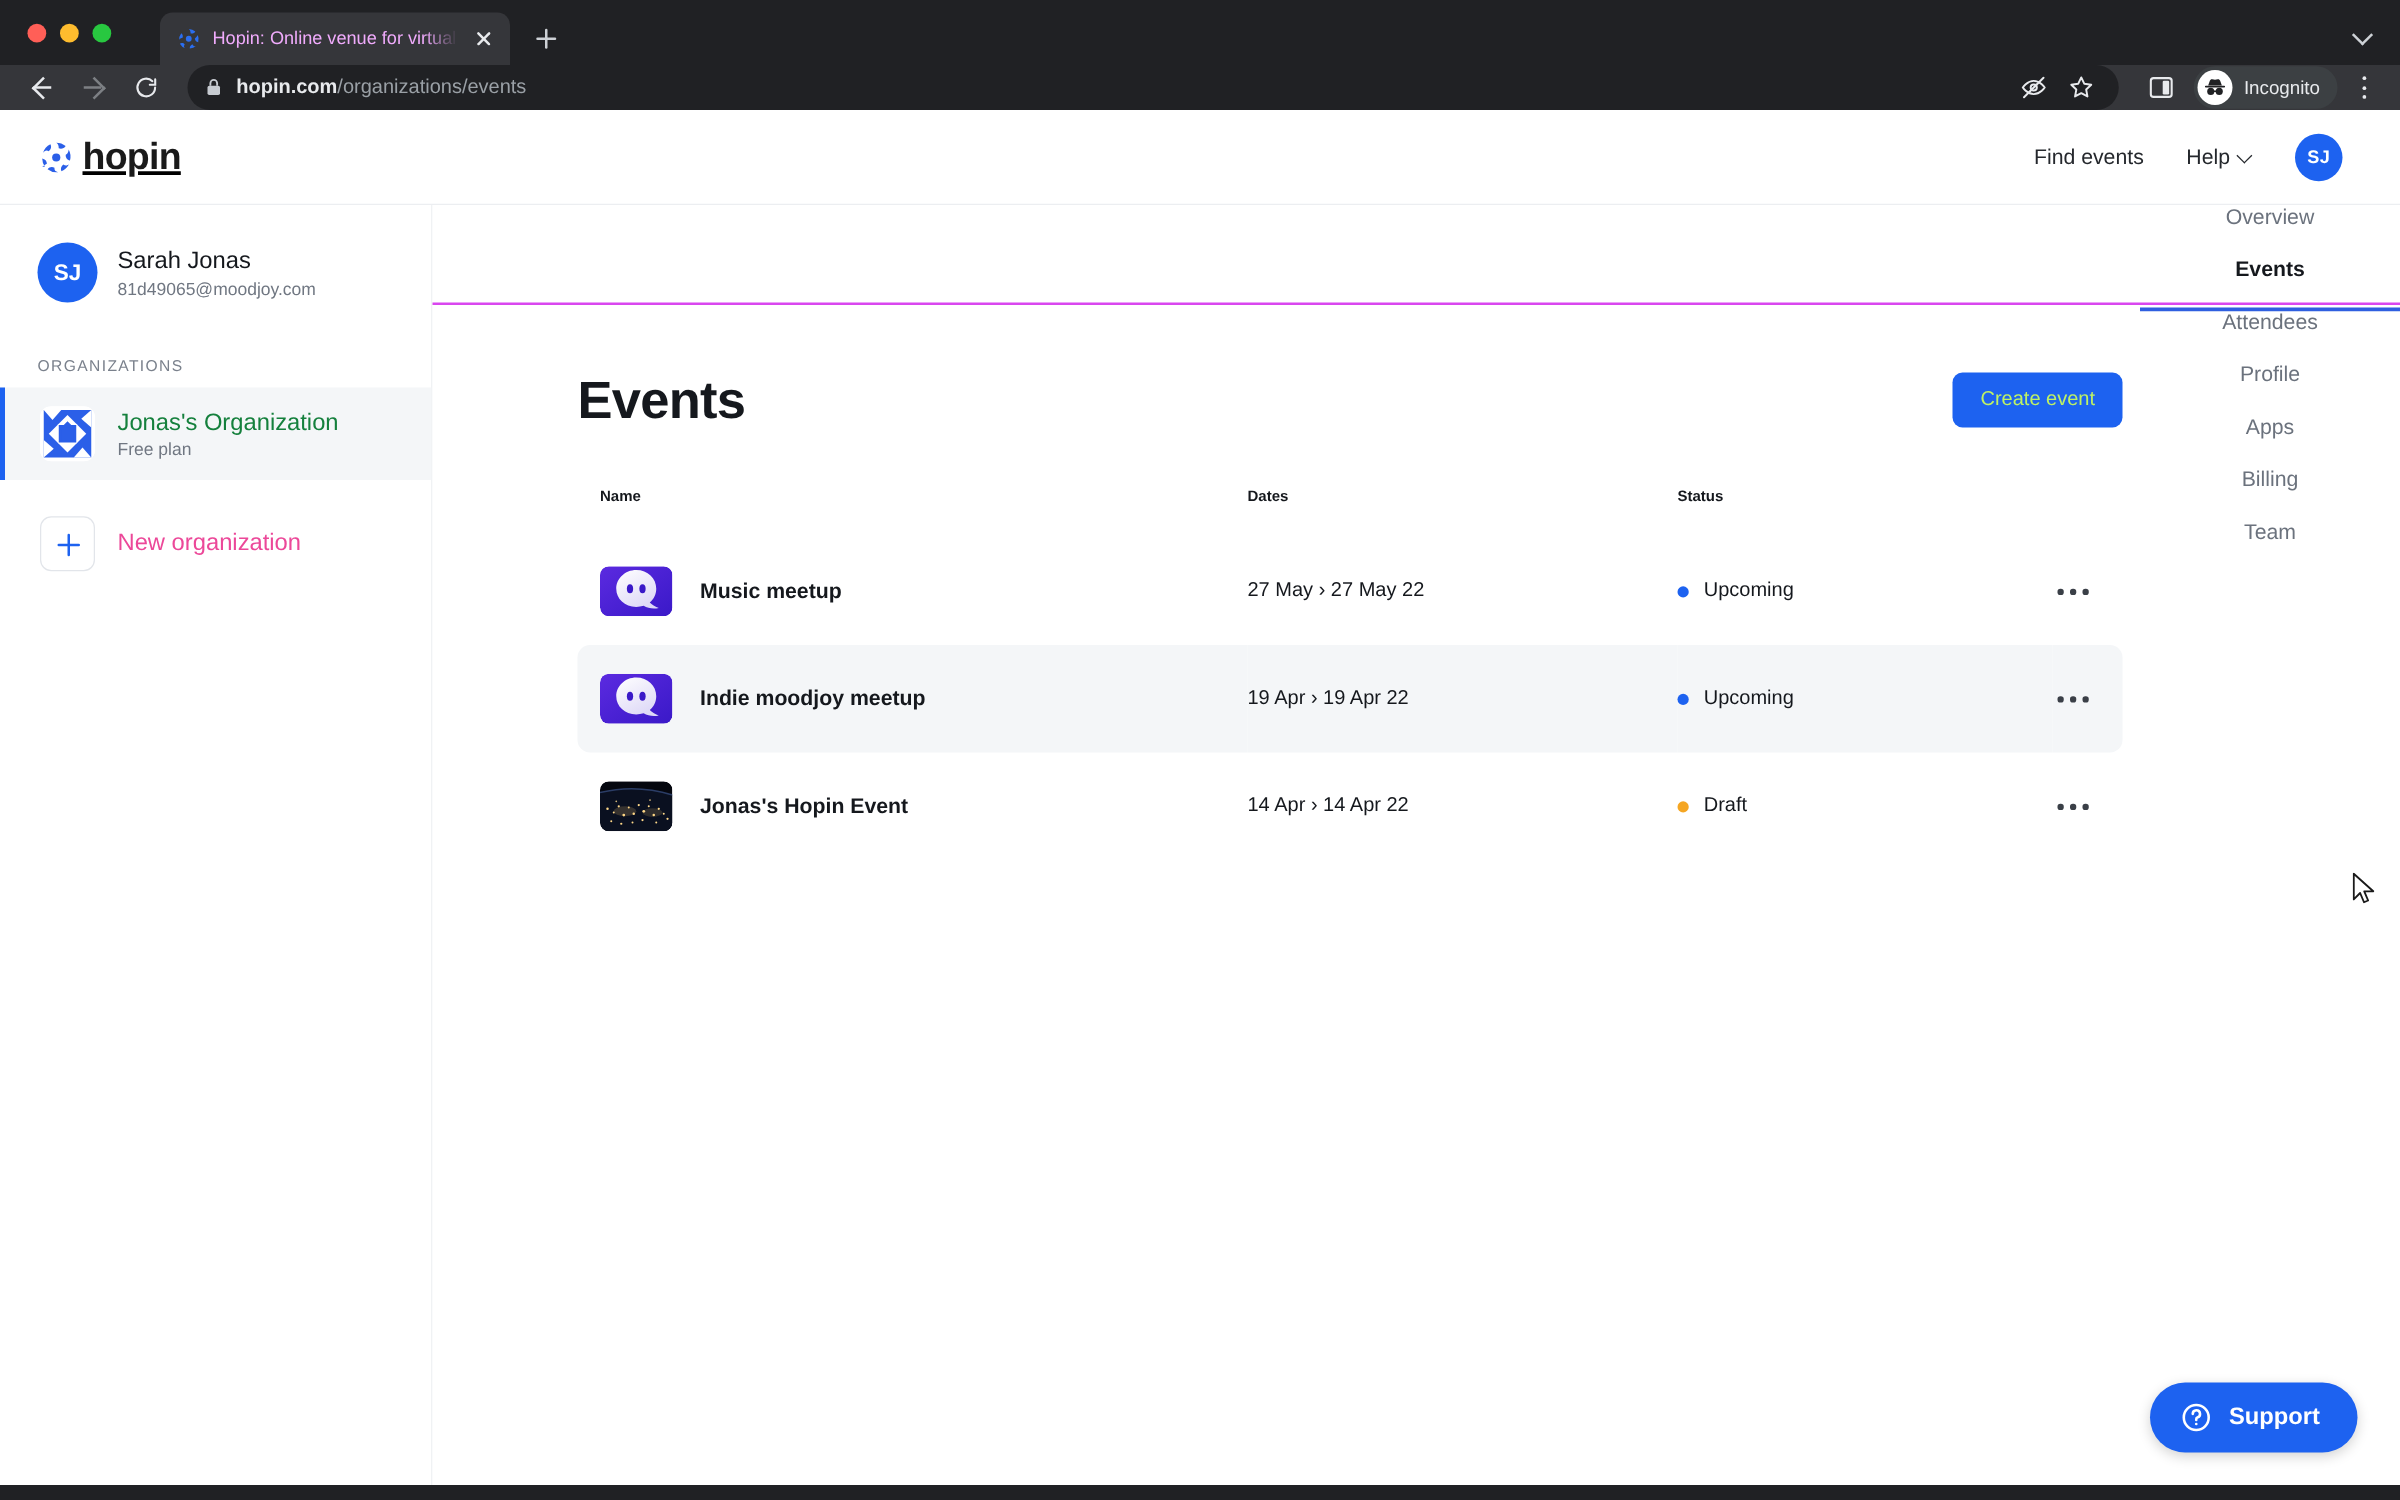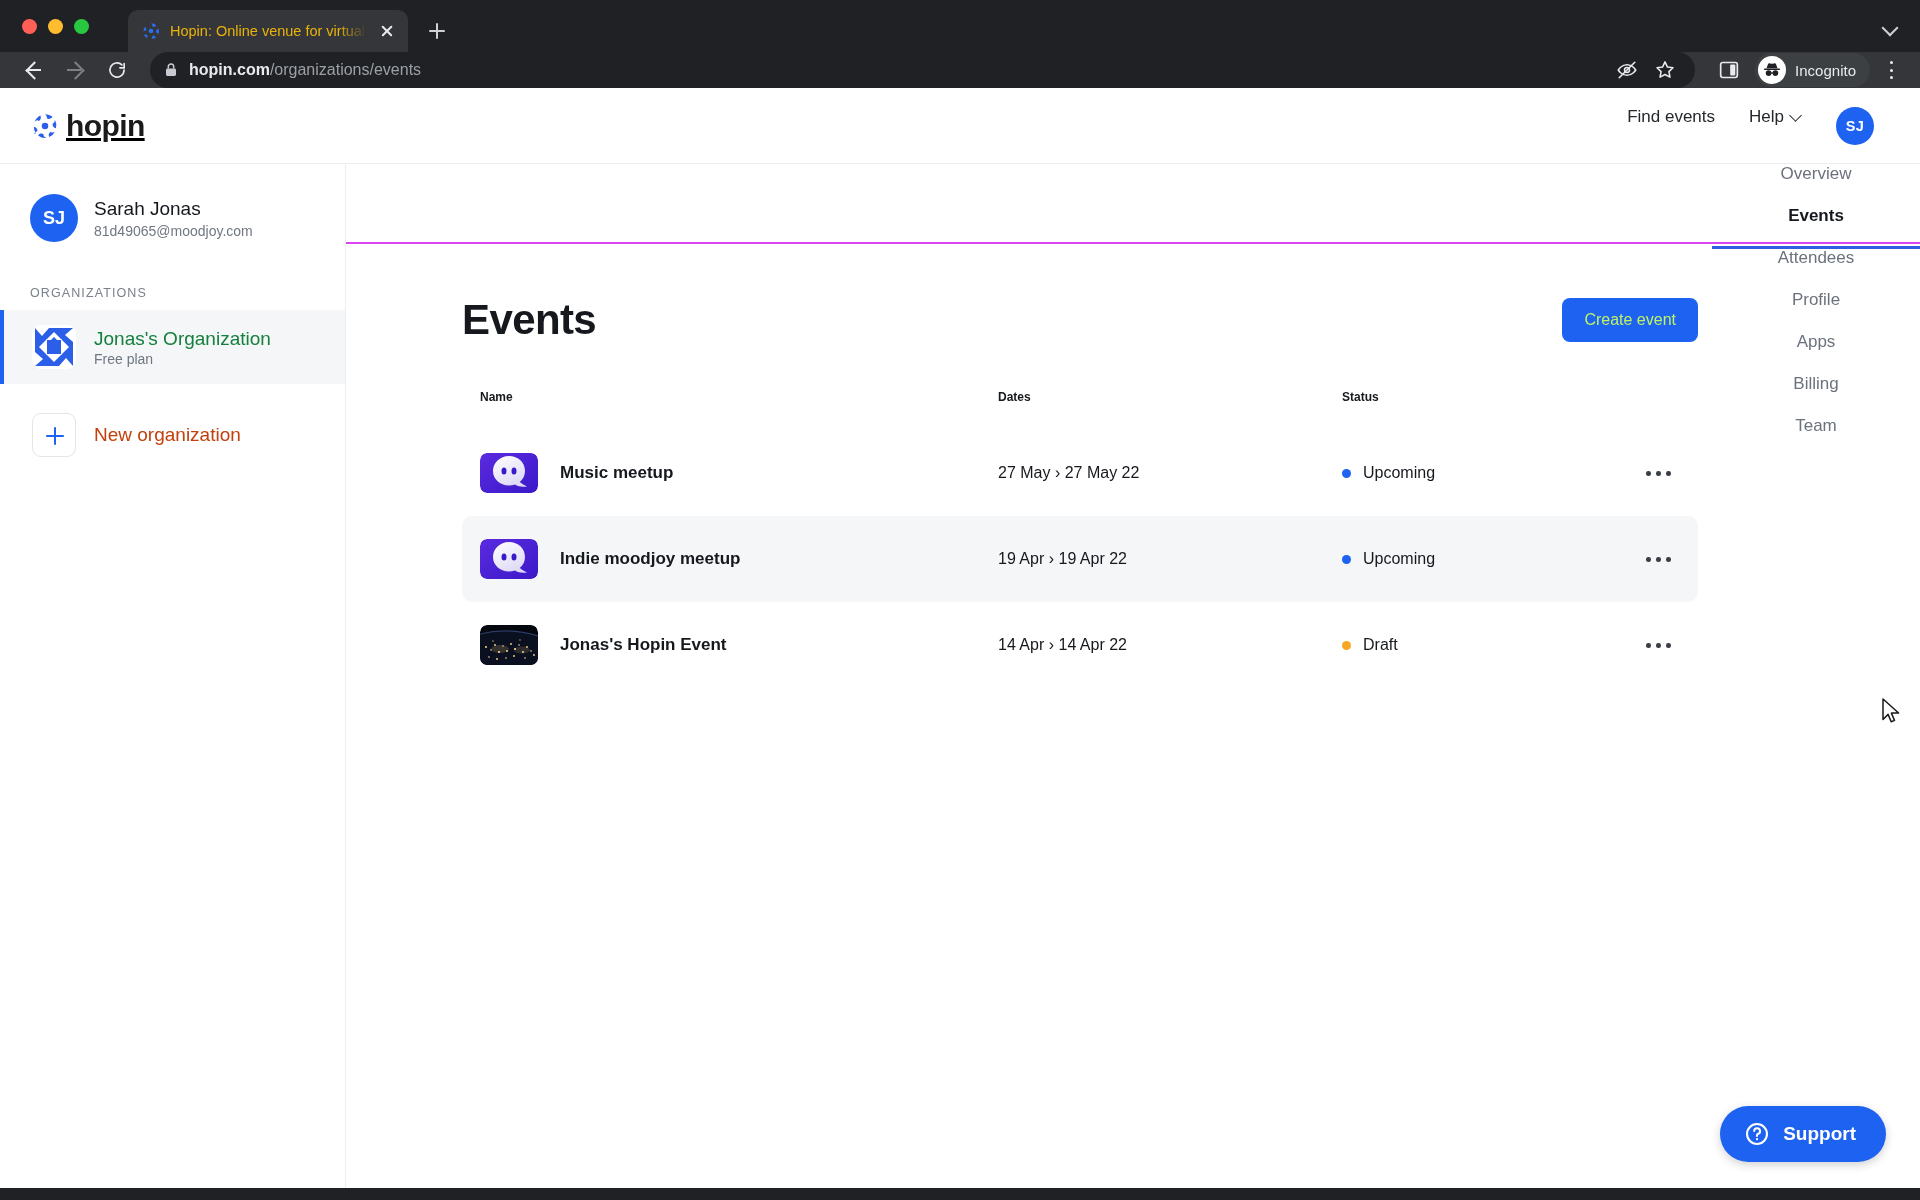--- a/index.html
+++ b/index.html
@@ -23,21 +23,21 @@
 
   .tab {
     margin-left: 110px;
     width: 280px; height: 42px;
     background: #35363a; border-radius: 10px 10px 0 0;
     display: flex; align-items: center; padding: 0 10px 0 14px; gap: 10px;
     position: relative;
   }
   .tab-favicon { width:18px; height:18px; flex:0 0 18px; position:relative; }
   .tab-title {
-    color:#eab308; font-size:14.5px; white-space:nowrap; overflow:hidden;
+    color:#f0abfc; font-size:14.5px; white-space:nowrap; overflow:hidden;
     flex:1 1 auto; text-overflow: clip;
     -webkit-mask-image: linear-gradient(to right, #000 86%, transparent 100%);
             mask-image: linear-gradient(to right, #000 86%, transparent 100%);
   }
   .tab-close { width:22px; height:22px; flex:0 0 22px; position:relative; }
   .tab-close::before, .tab-close::after{
     content:""; position:absolute; left:4px; top:10px; width:14px; height:1.8px;
     background:#e8eaed; border-radius:1px;
   }
   .tab-close::before{transform:rotate(45deg);} .tab-close::after{transform:rotate(-45deg);}
@@ -83,21 +83,21 @@
 
   
   .page { width:1920px; height:1100px; background:#fff; position:relative; overflow:hidden; }
 
   .topbar {
     height:76px; background:#fff; display:flex; align-items:center;
     padding: 0 46px 0 30px; border-bottom:1px solid #eceef1;
   }
   .brand { display:flex; align-items:center; gap:6px;text-decoration:underline; }
   .brand-word{ font-size:30px; font-weight:700; color:#1a1a1a; letter-spacing:-0.6px; }
-  .topbar-right{ margin-left:auto; display:flex; align-items:flex-start; gap:34px; }
+  .topbar-right{ margin-left:auto; display:flex; align-items:center; gap:34px; }
   .toplink{ font-size:17px; color:#25282d; }
   .help{ display:flex; align-items:center; gap:7px; }
   .chev-d{width:11px;height:11px;position:relative;}
   .chev-d::before{content:"";position:absolute;left:0;top:0;width:8px;height:8px;
     border-right:1.8px solid #25282d;border-bottom:1.8px solid #25282d;transform:rotate(45deg);}
   .avatar-top{
     width:38px;height:38px;border-radius:50%;background:#1d62f0;color:#fff;
     display:flex;align-items:center;justify-content:center;font-size:14.5px;font-weight:600;
     letter-spacing:.3px;
   }
@@ -132,21 +132,21 @@
   .new-org{
     display:flex;align-items:center;gap:18px;height:74px;padding-left:32px;margin-top:14px;
   }
   .plus-box{
     width:44px;height:44px;border-radius:9px;border:1px solid #e2e5ea;flex:0 0 44px;
     position:relative;background:#fff;
   }
   .plus-box::before,.plus-box::after{content:"";position:absolute;background:#1d62f0;border-radius:1px;}
   .plus-box::before{left:13px;top:21px;width:18px;height:2.2px;}
   .plus-box::after{left:20.9px;top:13px;width:2.2px;height:18px;}
-  .new-org-label{font-size:19px;color:#c2410c;}
+  .new-org-label{font-size:19px;color:#ec4899;}
 
   
   .main{ flex:1 1 auto; position:relative; background:#fff; }
   .tabs{
     height:80px; display:flex; align-items:flex-end; border-bottom:2px solid #d946ef;
     padding-left: 20px;
     flex-direction: column;
   }
   .tab-item{
     width:208px; text-align:center; font-size:17px; color:#6b727d;

